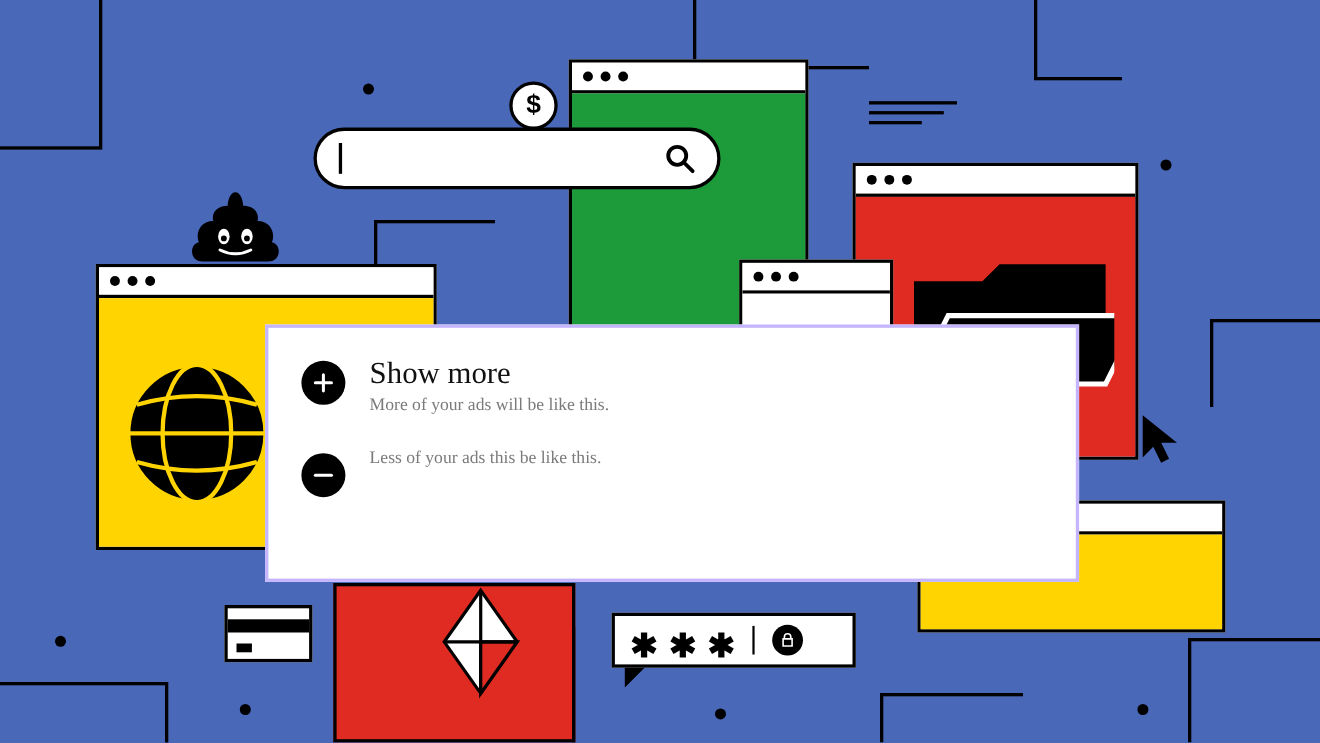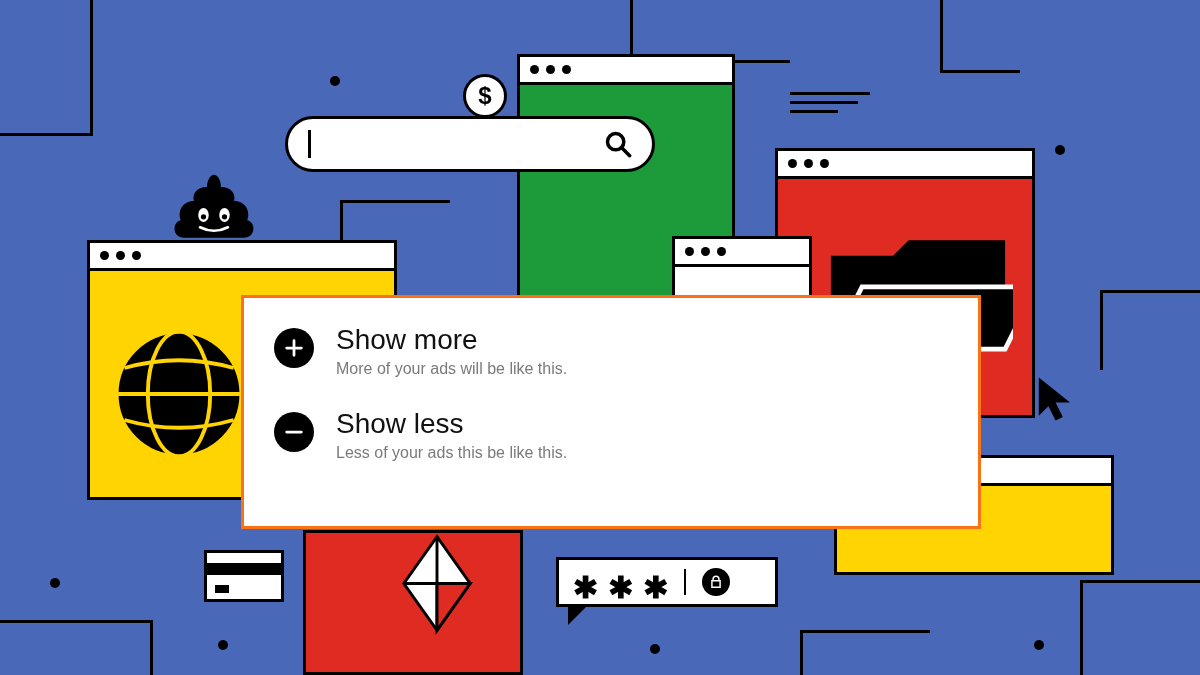--- a/index.html
+++ b/index.html
@@ -52,21 +52,22 @@
   .coin {
     position: absolute; border: 3px solid #000; background: #fff; border-radius: 50%;
     display: flex; align-items: center; justify-content: center;
     font-weight: 700;
   }
 
   
   .popup {
     position: absolute;
     background: #fff;
-    border: 3px solid #f97316;
+    border: 3px solid #c4b5fd;
+    font-family: Liberation Serif, serif;
   }
   .popup .row {
     display: flex;
     align-items: flex-start;
     gap: 22px;
     padding: 26px 30px 16px 30px;
   }
   .popup .icon-circle {
     width: 40px; height: 40px; border-radius: 50%; background: #000;
     display: flex; align-items: center; justify-content: center;
@@ -282,17 +283,16 @@
       <div class="sub">More of your ads will be like this.</div>
     </div>
   </div>
   <div class="row" style="padding-top:14px">
     <div class="icon-circle">
       <svg viewBox="0 0 24 24">
           <path d="M4 12 H20" stroke="#fff" stroke-width="3" stroke-linecap="round"></path>
         </svg>
     </div>
     <div>
-      <div class="title">Show less</div>
       <div class="sub">Less of your ads this be like this.</div>
     </div>
   </div>
 </div>
 
 </body></html>

